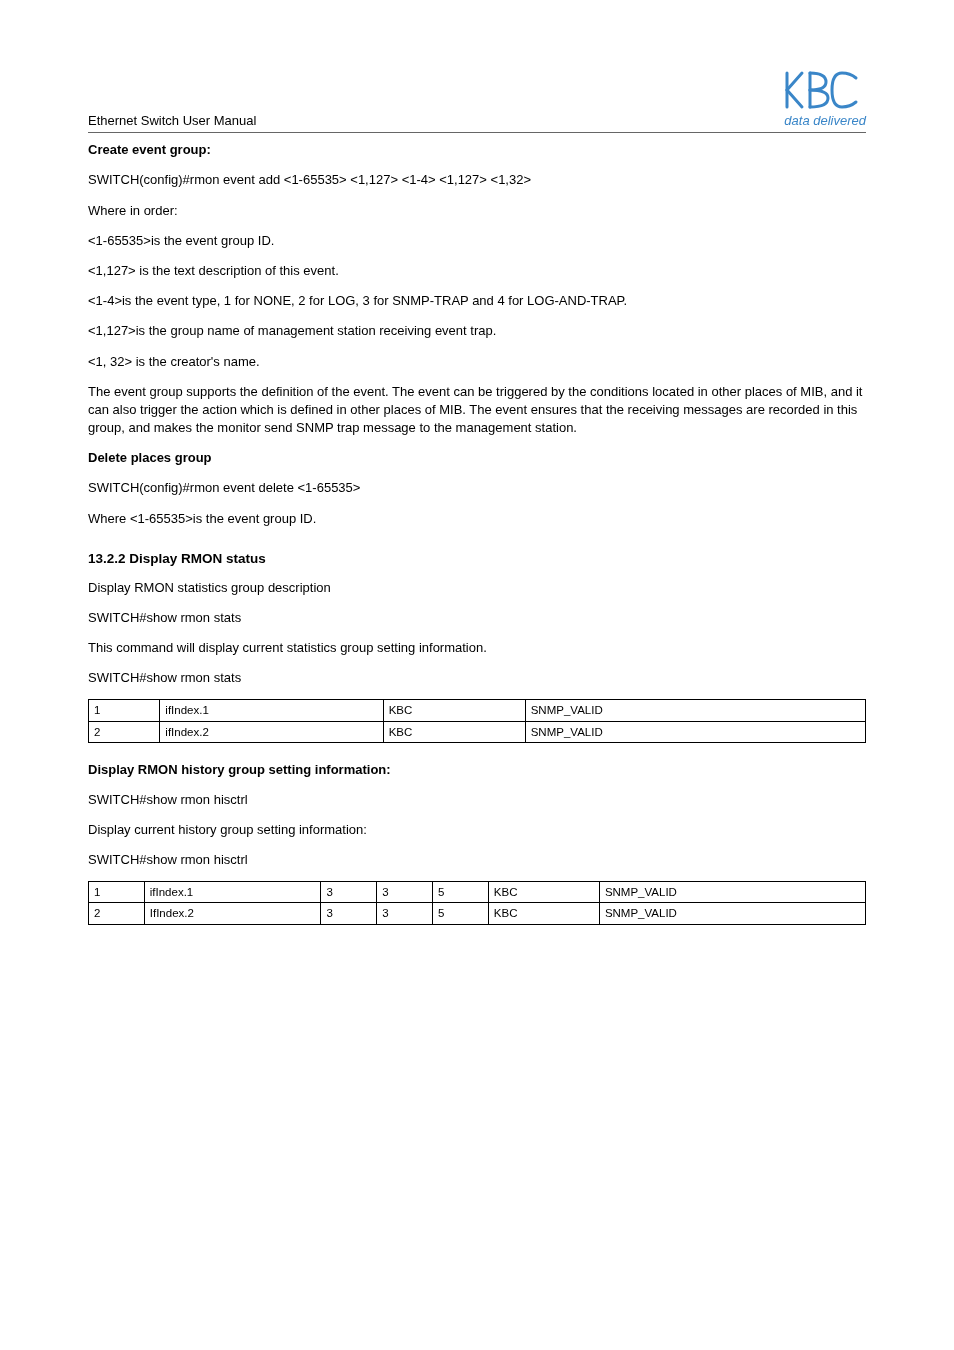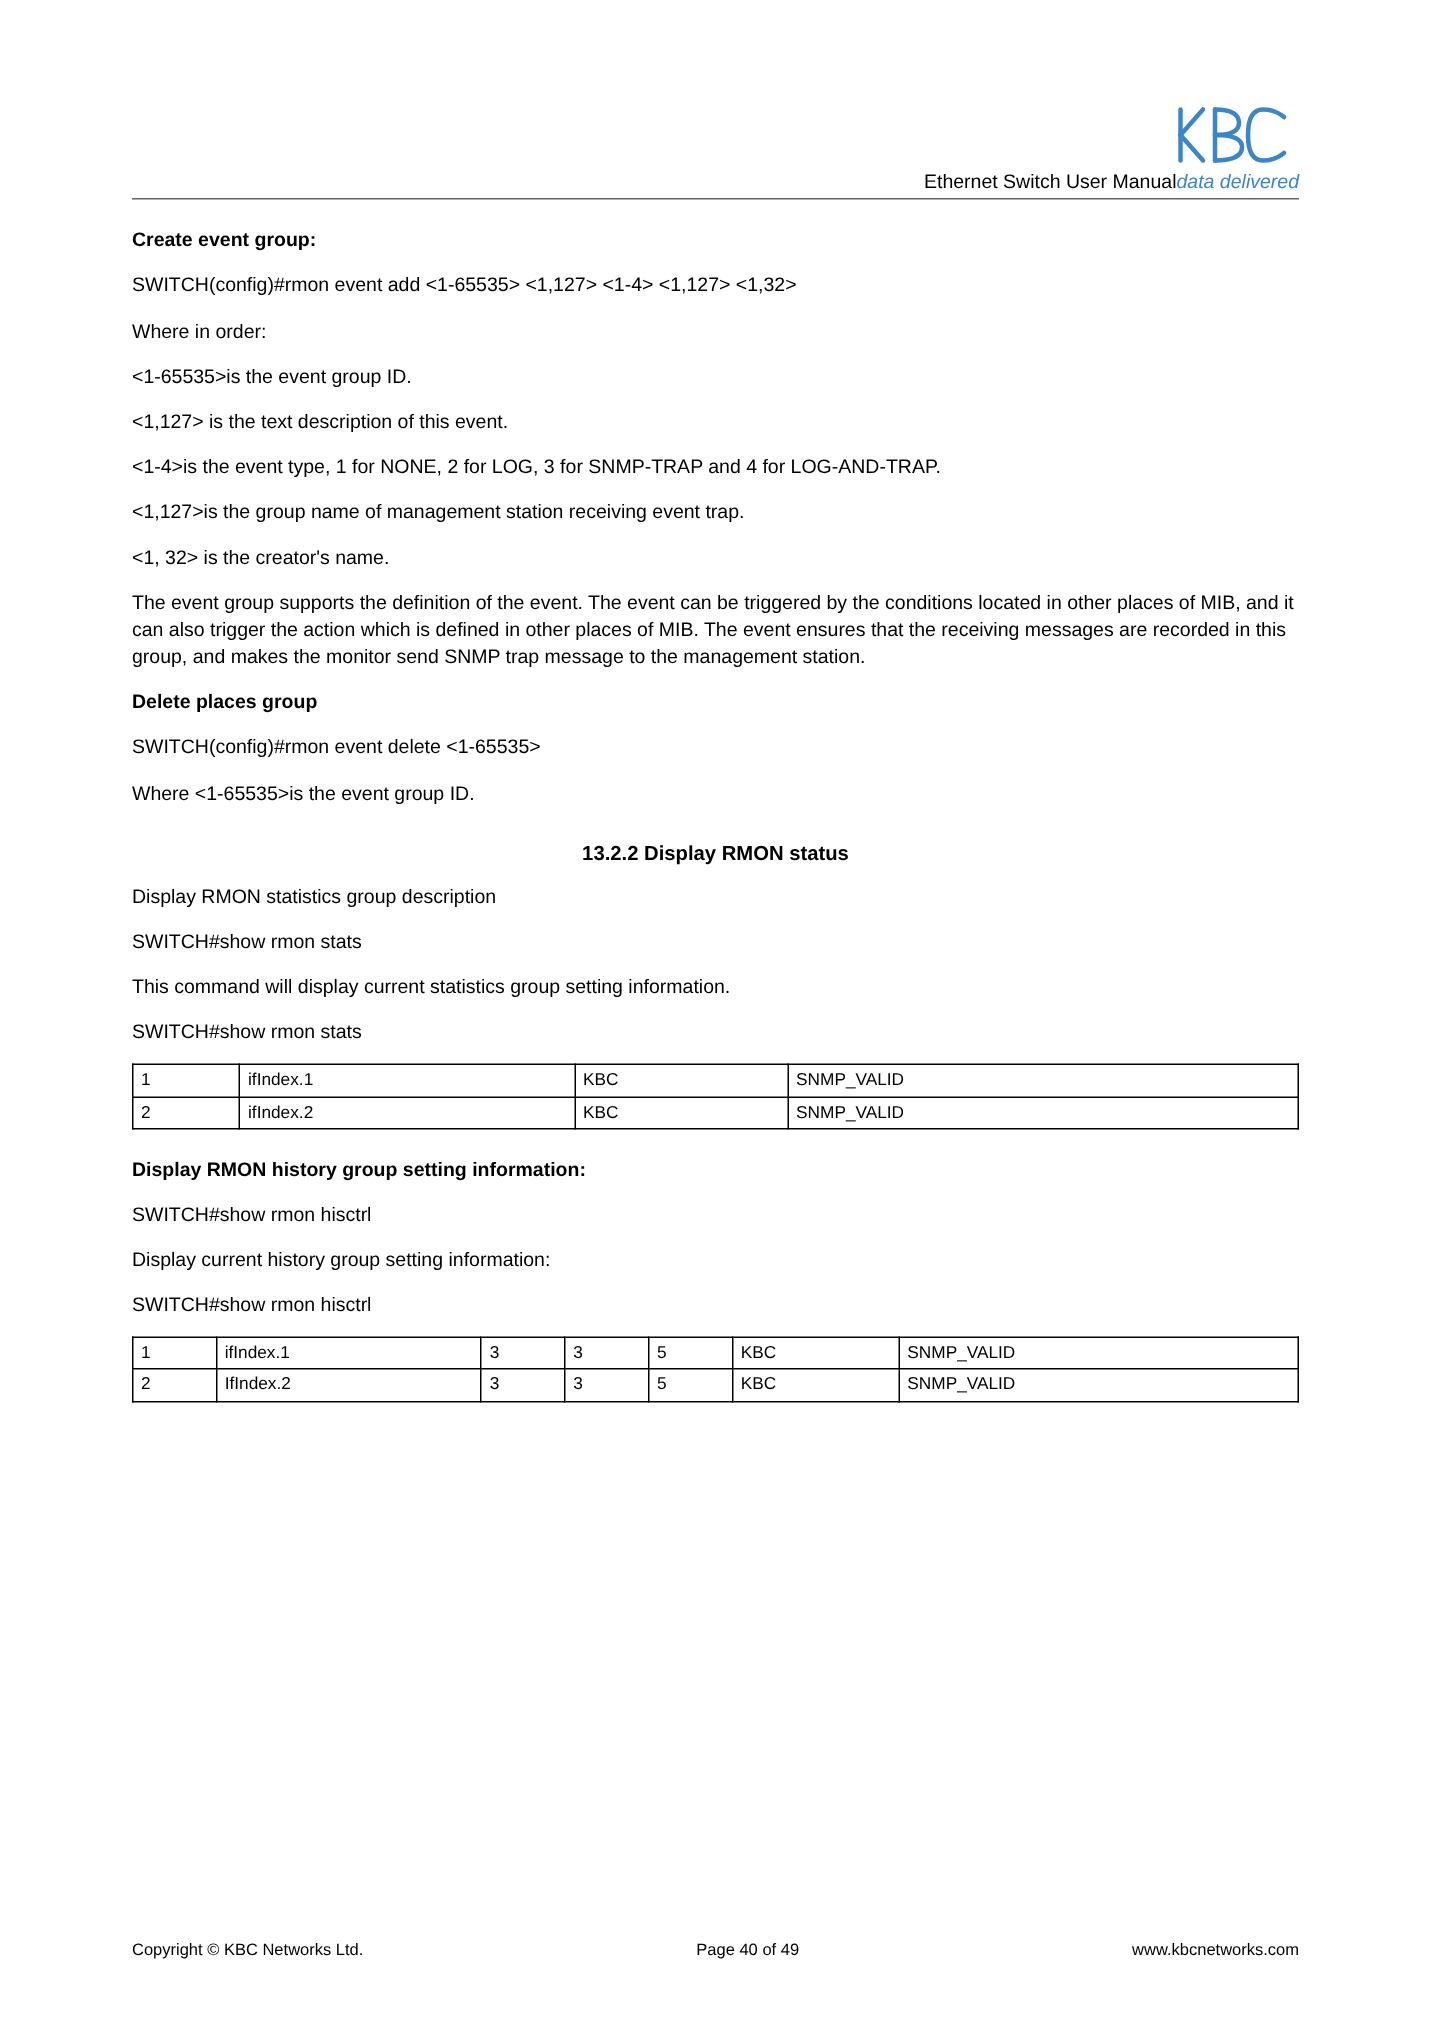--- a/index.html
+++ b/index.html
@@ -10,46 +10,45 @@
     font-family: Verdana, Geneva, sans-serif;
     font-size: 13px;
     color: #000;
     position: relative;
     box-sizing: border-box;
     padding: 70px 88px 40px 88px;
     line-height: 1.4;
   }
   .header {
     display: flex;
-    justify-content: flex-end;
+    justify-content: space-between;
     align-items: flex-end;
     border-bottom: 1px solid #666;
     padding-bottom: 2px;
-    margin-bottom: 18px;
+    margin-bottom: 8px;
   }
   .header-title {
     font-size: 13px;
   }
   .logo {
     text-align: right;
   }
   .logo-svg { display:block; }
   .tagline {
     font-style: italic;
     font-size: 13px;
     color: #3a86c8;
     margin-top: 2px;
   }
   p { margin: 0 0 12px 0; }
   .bold { font-weight: bold; }
   .section-head {
     font-weight: bold;
     margin: 22px 0 10px 0;
     font-size: 13.5px;
-    text-align: center;
   }
   table {
     border-collapse: collapse;
     width: 100%;
     font-size: 11.5px;
     margin: 6px 0 18px 0;
   }
   th, td {
     border: 1px solid #000;
     padding: 2px 5px;
@@ -150,18 +149,13 @@
     <td>3</td>
     <td>3</td>
     <td>5</td>
     <td>KBC</td>
     <td>SNMP_VALID</td>
   </tr>
 </tbody>
   </table>
 
 <div class="footer">
-  <div class="footer-line2">
-    <span>Copyright © KBC Networks Ltd.</span>
-    <span>Page 40 of 49</span>
-    <span>www.kbcnetworks.com</span>
-  </div>
 </div>
 
 </body></html>

